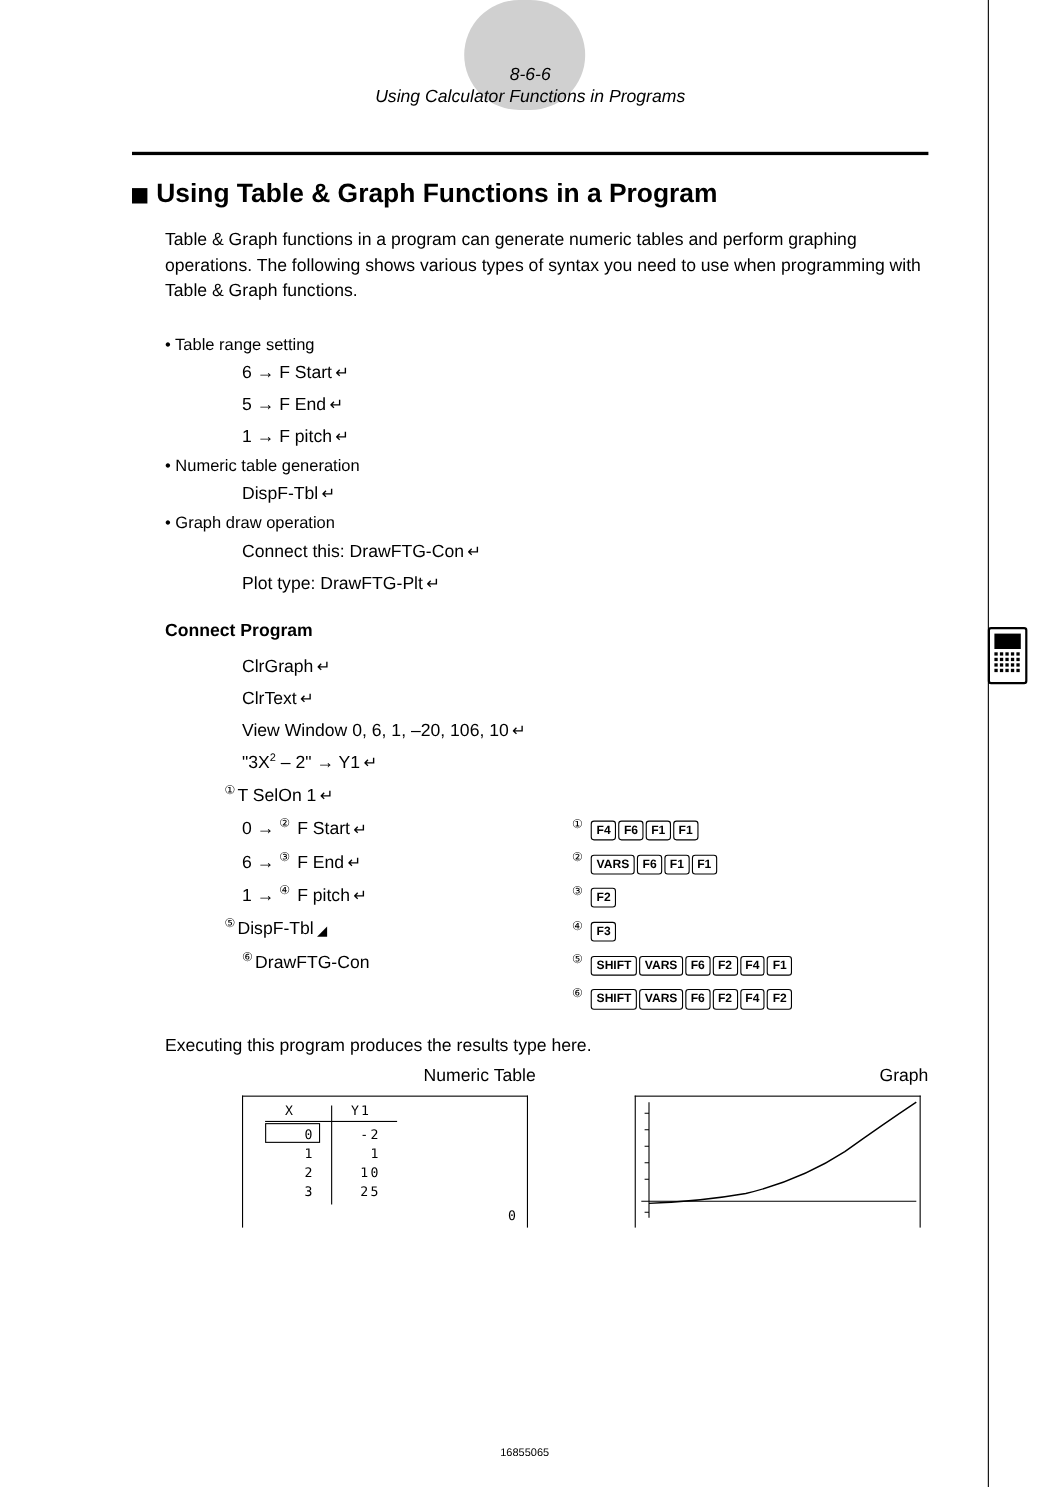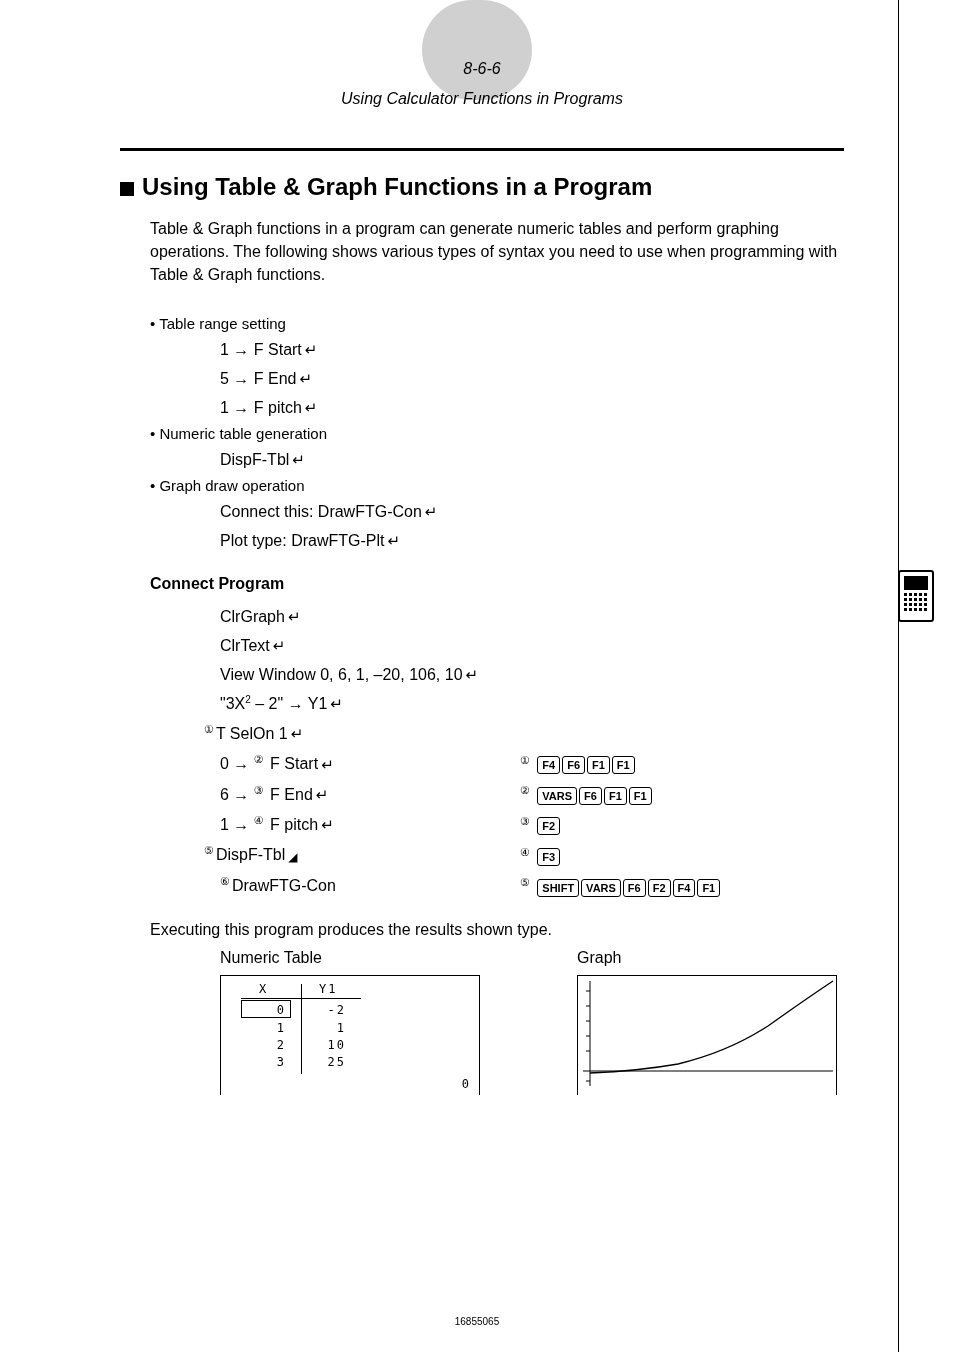--- a/index.html
+++ b/index.html
@@ -30,21 +30,21 @@
   }
   .header-text {
     position: relative;
     text-align: center;
     font-style: italic;
     font-size: 16px;
     z-index: 1;
     margin-top: 20px;
     margin-bottom: 40px;
   }
-  .header-text .pnum { margin-bottom: 12px; }
+  .header-text .pnum { margin-bottom: 2px; }
   .divider-top {
     border-top: 3px solid #000;
     margin-bottom: 22px;
   }
   h2.section {
     font-size: 24px;
     font-weight: bold;
     margin-bottom: 16px;
   }
   .black-square {
@@ -110,21 +110,21 @@
     margin-right: 2px;
   }
   .key-line { font-size: 16px; line-height: 1.9; margin-left: 20px; }
   .exec-text { font-size: 16px; margin: 18px 0 10px 30px; }
   .results {
     display: flex;
     margin-left: 100px;
     gap: 90px;
   }
   .result-col { width: 300px; }
-  .result-label { font-size: 16px; margin-bottom: 8px; }
+  .result-label { font-size: 16px; margin-bottom: 8px; text-align: right; }
   .lcd {
     border: 1.5px solid #000;
     width: 260px;
     height: 120px;
     position: relative;
     font-family: monospace;
     font-size: 13px;
   }
   .lcd-table-hline {
     position: absolute;
@@ -171,21 +171,21 @@
 
   <div class="divider-top"></div>
 
   <h2 class="section">
     <span class="black-square"></span><span>Using Table &amp; Graph Functions in a Program</span>
   </h2>
 
   <p class="intro">Table &amp; Graph functions in a program can generate numeric tables and perform graphing operations. The following shows various types of syntax you need to use when programming with Table &amp; Graph functions.</p>
 
   <p class="bullet">• Table range setting</p>
-  <p class="code-line"><span>1 → F  Start</span><span class="enter-sym"></span></p>
+  <p class="code-line"><span>6 → F  Start</span><span class="enter-sym"></span></p>
   <p class="code-line"><span>5 → F  End</span><span class="enter-sym"></span></p>
   <p class="code-line"><span>1 → F  pitch</span><span class="enter-sym"></span></p>
 
   <p class="bullet">• Numeric table generation</p>
   <p class="code-line"><span>DispF-Tbl</span><span class="enter-sym"></span></p>
 
   <p class="bullet">• Graph draw operation</p>
   <p class="code-line"><span>Connect this: DrawFTG-Con</span><span class="enter-sym"></span></p>
   <p class="code-line"><span>Plot type: DrawFTG-Plt</span><span class="enter-sym"></span></p>
 
@@ -214,24 +214,27 @@
       </p>
       <p class="key-line"><span class="circnum">③</span>
         <span class="key">F2</span>
       </p>
       <p class="key-line"><span class="circnum">④</span>
         <span class="key">F3</span>
       </p>
       <p class="key-line"><span class="circnum">⑤</span>
         <span class="key">SHIFT</span><span class="key">VARS</span><span class="key">F6</span><span class="key">F2</span><span class="key">F4</span><span class="key">F1</span>
       </p>
-    </div>
-  </div>
-
-  <p class="exec-text">Executing this program produces the results shown type.</p>
+      <p class="key-line"><span class="circnum">⑥</span>
+        <span class="key">SHIFT</span><span class="key">VARS</span><span class="key">F6</span><span class="key">F2</span><span class="key">F4</span><span class="key">F2</span>
+      </p>
+    </div>
+  </div>
+
+  <p class="exec-text">Executing this program produces the results type here.</p>
 
   <div class="results">
     <div class="result-col">
       <div class="result-label">Numeric Table</div>
       <div class="lcd" style="border-bottom:none">
         <span class="lcd-num" style="top:6px;left:38px">X</span>
         <span class="lcd-num" style="top:6px;left:98px">Y1</span>
         <div class="lcd-table-hline"></div>
         <div class="lcd-vline"></div>
         <div class="lcd-cell-box"></div>

